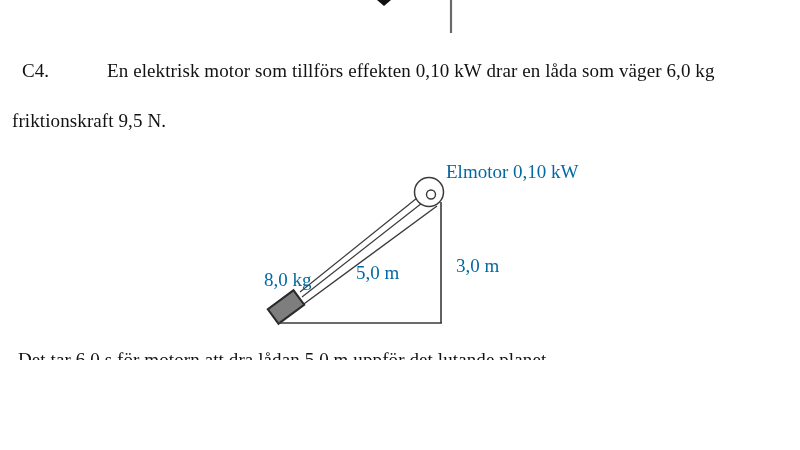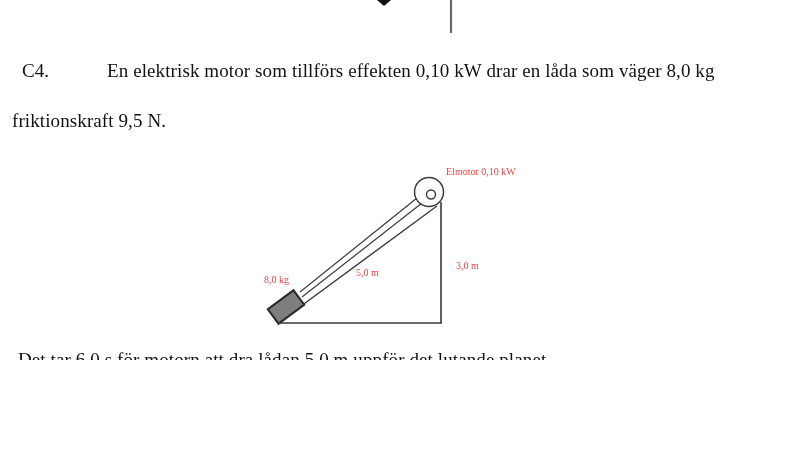--- a/index.html
+++ b/index.html
@@ -14,24 +14,24 @@
   }
   .tline {
     position: absolute;
     font-size: 19px;
     line-height: 23px;
     white-space: nowrap;
     letter-spacing: 0.1px;
   }
   .dlabel {
     position: absolute;
-    font-size: 10px;
+    font-size: 19px;
     line-height: 17px;
     white-space: nowrap;
-    color: #ef4444;
+    color: #0369a1;
   }
   .diagram-svg {
     position: absolute;
     left: 0;
     top: 0;
     width: 800px;
     height: 450px;
   }
   .bottom-remnant {
     position: absolute;
@@ -67,21 +67,21 @@
     <rect x="270" y="298" width="32" height="18" fill="#7e7e7e" stroke="#2a2a2a" stroke-width="2" transform="rotate(-36.5 286 307)"></rect>
 
     <line x1="441" y1="202" x2="441" y2="323" stroke="#3a3a3a" stroke-width="1.6"></line>
     <line x1="277" y1="323" x2="442" y2="323" stroke="#3a3a3a" stroke-width="1.6"></line>
 
     <circle cx="429" cy="192" r="14.5" fill="#ffffff" stroke="#3a3a3a" stroke-width="1.5"></circle>
     <circle cx="431" cy="194.5" r="4.5" fill="#ffffff" stroke="#3a3a3a" stroke-width="1.4"></circle>
   </svg>
 
   <div class="tline" style="left:22px; top:59px;">C4.</div>
-  <div class="tline" style="left:107px; top:59px;">En elektrisk motor som tillförs effekten 0,10 kW drar en låda som väger 8,0 kg</div>
+  <div class="tline" style="left:107px; top:59px;">En elektrisk motor som tillförs effekten 0,10 kW drar en låda som väger 6,0 kg</div>
   <div class="tline" style="left:12px; top:109px;">friktionskraft 9,5 N.</div>
 
   <div class="dlabel" style="left:446px; top:163px;">Elmotor 0,10 kW</div>
   <div class="dlabel" style="left:456px; top:257px;text-align:center;">3,0 m</div>
   <div class="dlabel" style="left:356px; top:264px;">5,0 m</div>
   <div class="dlabel" style="left:264px; top:271px;">8,0 kg</div>
 
   <div class="tline" style="left:18px; top:348px;">Det tar 6,0 s för motorn att dra lådan 5,0 m uppför det lutande planet.</div>
 
   <div class="bottom-remnant"></div>

